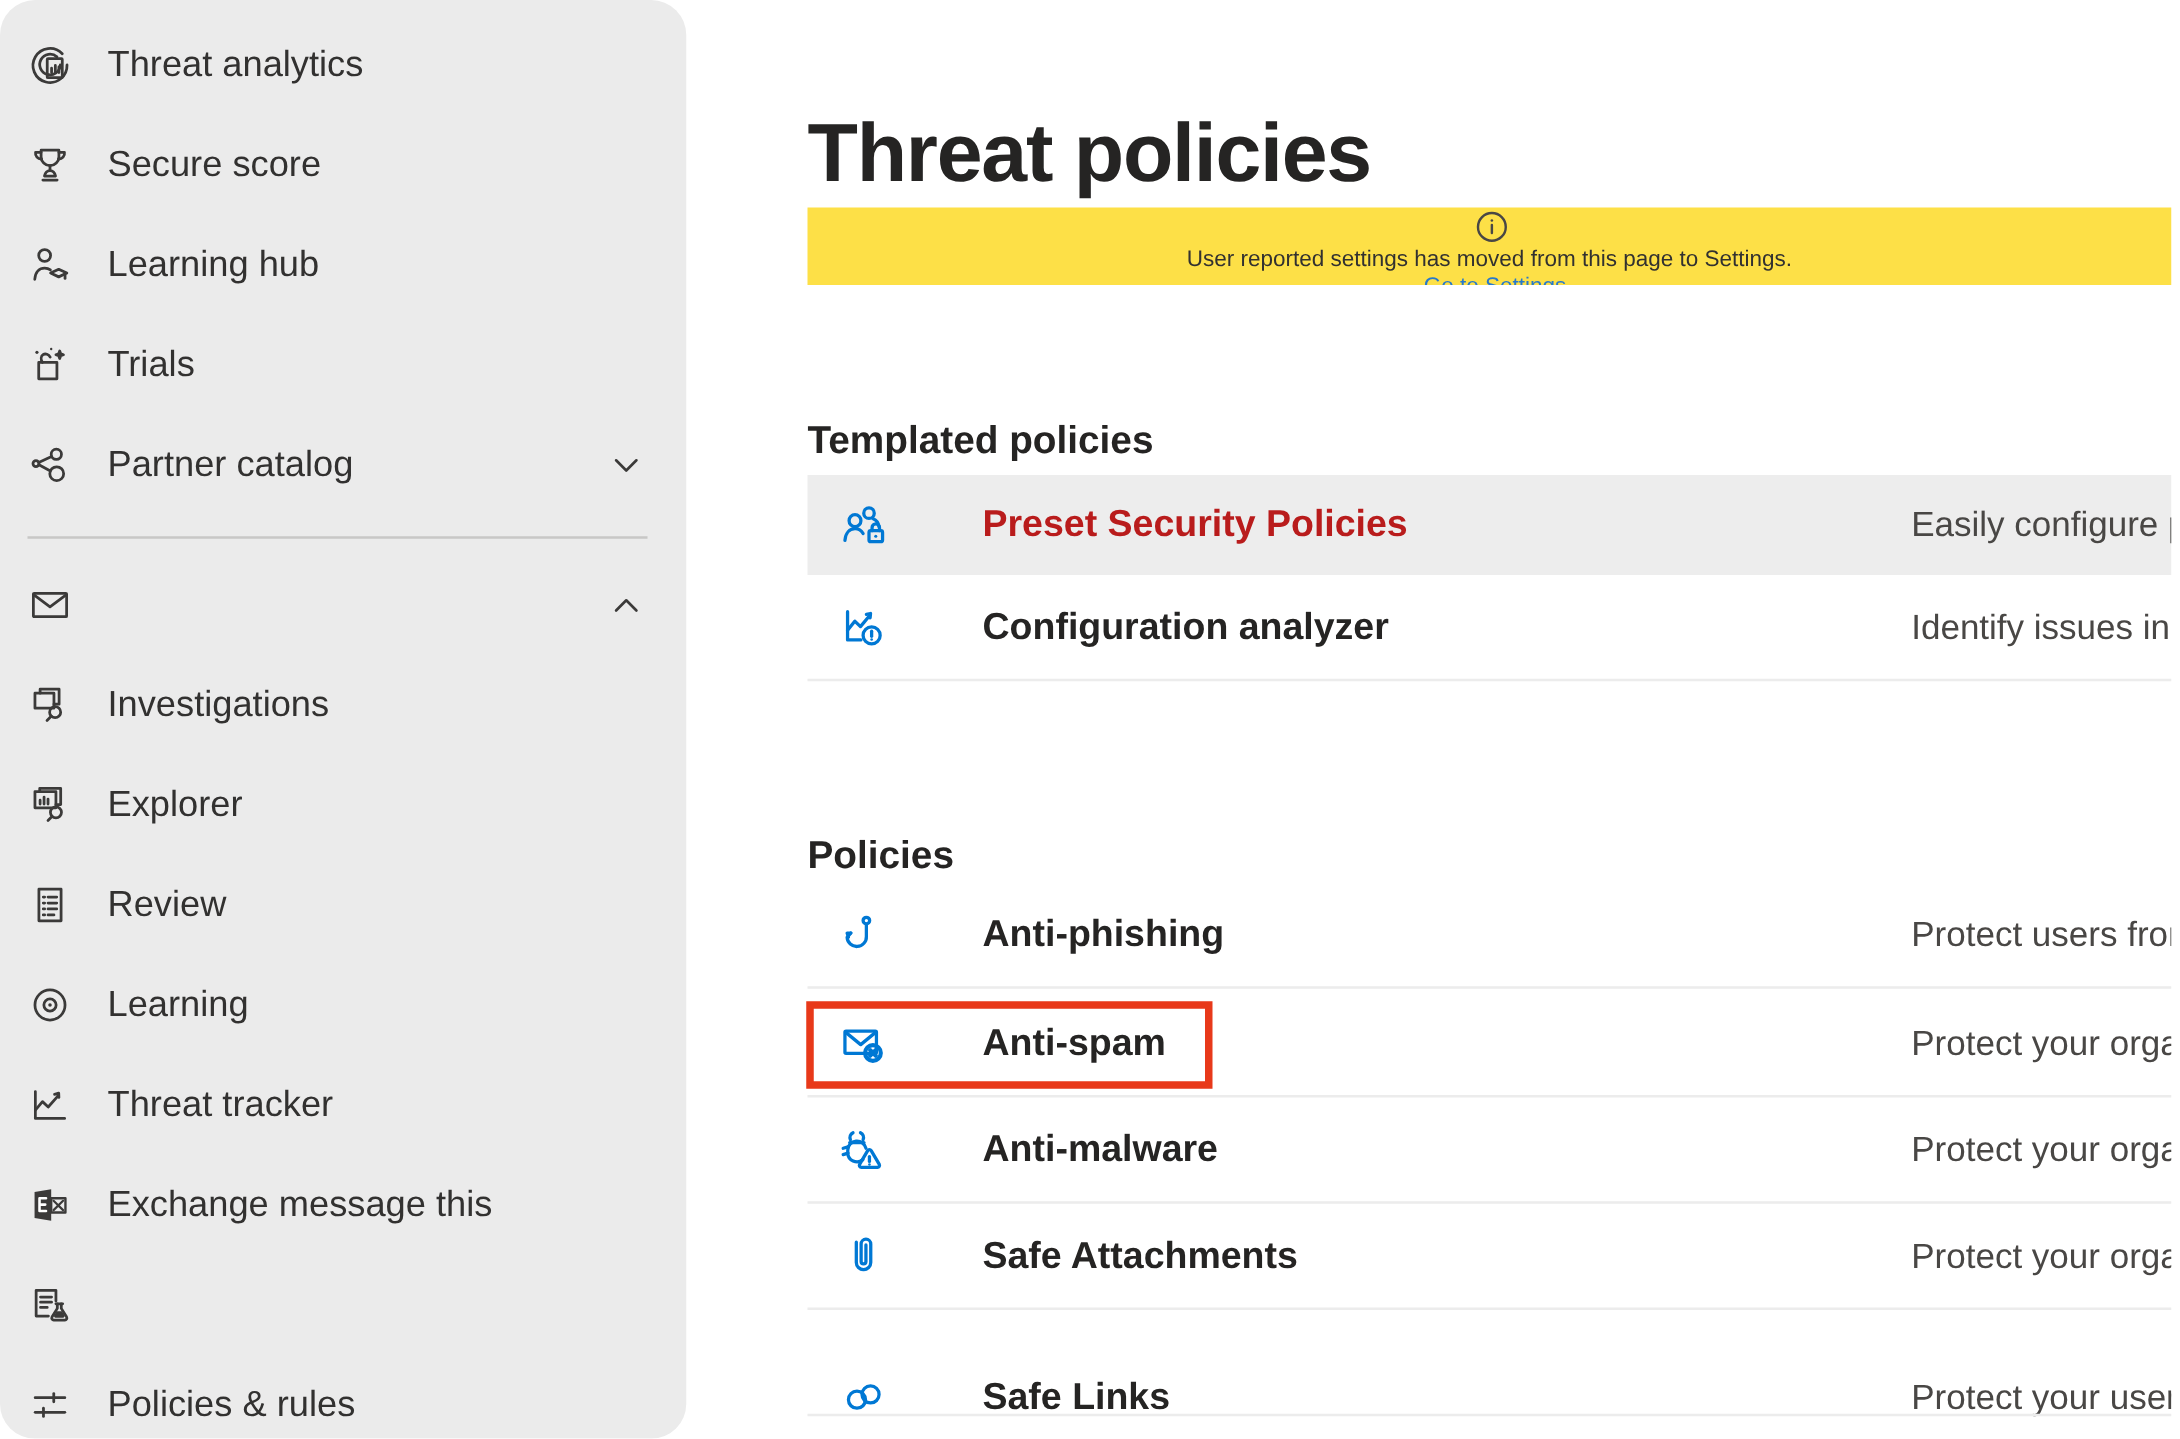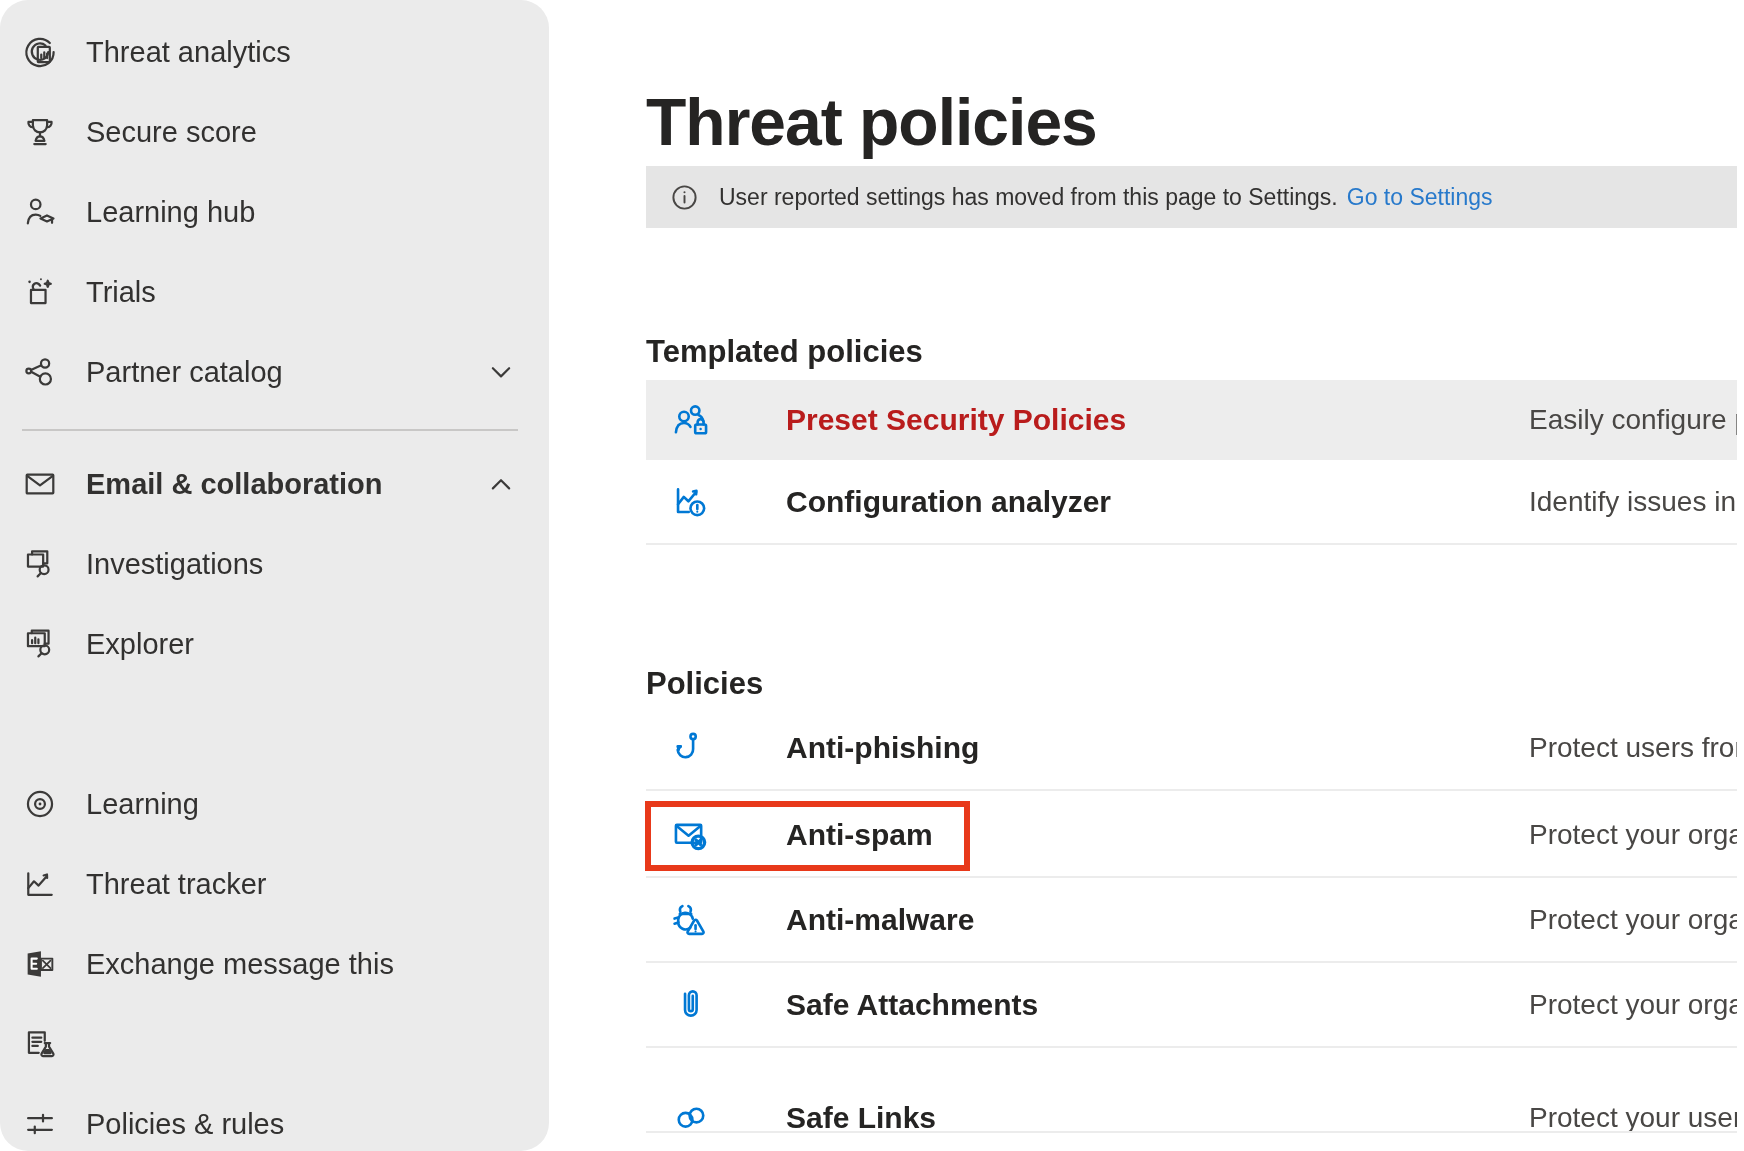--- a/index.html
+++ b/index.html
@@ -20,22 +20,22 @@
   .nicon svg .thin{stroke-width:1.1;}
   .nicon svg .dot{fill:#3b3a39;stroke:none;}
   .chev{position:absolute;left:486px;top:50%;transform:translateY(-50%);width:30px;height:30px;}
   .chev svg{width:30px;height:30px;}
   .chev svg *{stroke:#3b3a39;fill:none;stroke-width:1.7;stroke-linecap:round;stroke-linejoin:round;}
   .sdivider{position:absolute;left:22px;top:429px;width:496px;height:2px;background:#c8c7c6;}
 
   
   .page-title{position:absolute;left:646px;top:40px;font-size:66px;font-weight:700;
               color:#252423;letter-spacing:-1px;white-space:nowrap;}
-  .banner{position:absolute;left:646px;top:166px;width:1091px;height:62px;background:#e5e5e5;
-          display:flex;align-items:center;font-size:23px;color:#323130;overflow:hidden;white-space:nowrap;}
+  .banner{position:absolute;left:646px;top:166px;width:1091px;height:62px;background:#fde047;
+          display:flex;align-items:center;font-size:18px;color:#323130;overflow:hidden;white-space:nowrap;flex-direction:column;}
   .iicon{width:31px;height:31px;margin:0 19px 0 23px;flex:none;}
   .iicon svg{width:31px;height:31px;}
   .iicon svg *{stroke:#494745;fill:none;stroke-width:1.5;stroke-linecap:round;}
   .iicon svg .dot{fill:#494745;stroke:none;}
   .banner a{color:#2779cb;text-decoration:none;margin-left:9px;cursor:pointer;}
 
   .sec-heading{position:absolute;left:646px;font-size:31px;font-weight:700;color:#252423;white-space:nowrap;}
 
   .row{position:absolute;left:646px;width:1091px;overflow:hidden;cursor:pointer;}
   .row.hl{background:#ededed;}
@@ -117,21 +117,20 @@
       <span class="nlabel">Trials</span>
     </div>
 
     <div class="sdivider"></div>
 
     <div class="nav-item bold" style="top:444px">
       <span class="nicon"><svg viewBox="0 0 24 24">
         <rect x="3.6" y="6.1" width="16.8" height="11.8" rx="0.4"></rect>
         <path d="M3.9 6.9L12 12.9l8.1-6"></path>
       </svg></span>
-      <span class="nlabel">Email &amp; collaboration</span>
       <span class="chev"><svg viewBox="0 0 24 24">
             <path d="M5.5 15.5L12 9l6.5 6.5"></path>
           </svg></span>
     </div>
 
     <div class="nav-item" style="top:524px">
       <span class="nicon"><svg viewBox="0 0 24 24">
         <rect x="4.4" y="6" width="9.6" height="7.6"></rect>
         <path d="M7 6V4h9.6v7.6h-2.6"></path>
         <circle cx="14.6" cy="15.6" r="2.8"></circle>
@@ -144,20 +143,27 @@
       <span class="nicon"><svg viewBox="0 0 24 24">
         <rect x="4.4" y="5.2" width="10.6" height="8.2"></rect>
         <path d="M6.8 5.2V3.6h10.6v8.2h-2.4"></path>
         <path d="M7 11.5V9.6 M9 11.5V8 M11 11.5V9"></path>
         <circle cx="15" cy="15.7" r="2.8"></circle>
         <path d="M13 17.8l-2 2"></path>
       </svg></span>
       <span class="nlabel">Explorer</span>
     </div>
 
+    <div class="nav-item" style="top:684px">
+      <span class="nicon"><svg viewBox="0 0 24 24">
+        <rect x="6.4" y="4" width="11.2" height="16"></rect>
+        <path d="M8.6 8h.7 M11 8h4.4 M8.6 11h.7 M11 11h4.4 M8.6 14h.7 M11 14h4.4 M8.6 17h.7 M11 17h3"></path>
+      </svg></span>
+      <span class="nlabel">Review</span>
+    </div>
 
     <div class="nav-item" style="top:764px">
       <span class="nicon"><svg viewBox="0 0 24 24">
         <circle cx="12" cy="12" r="7.6"></circle>
         <circle cx="12" cy="12" r="3.1"></circle>
         <circle class="dot" cx="12" cy="12" r="0.9"></circle>
       </svg></span>
       <span class="nlabel">Learning</span>
     </div>
 

